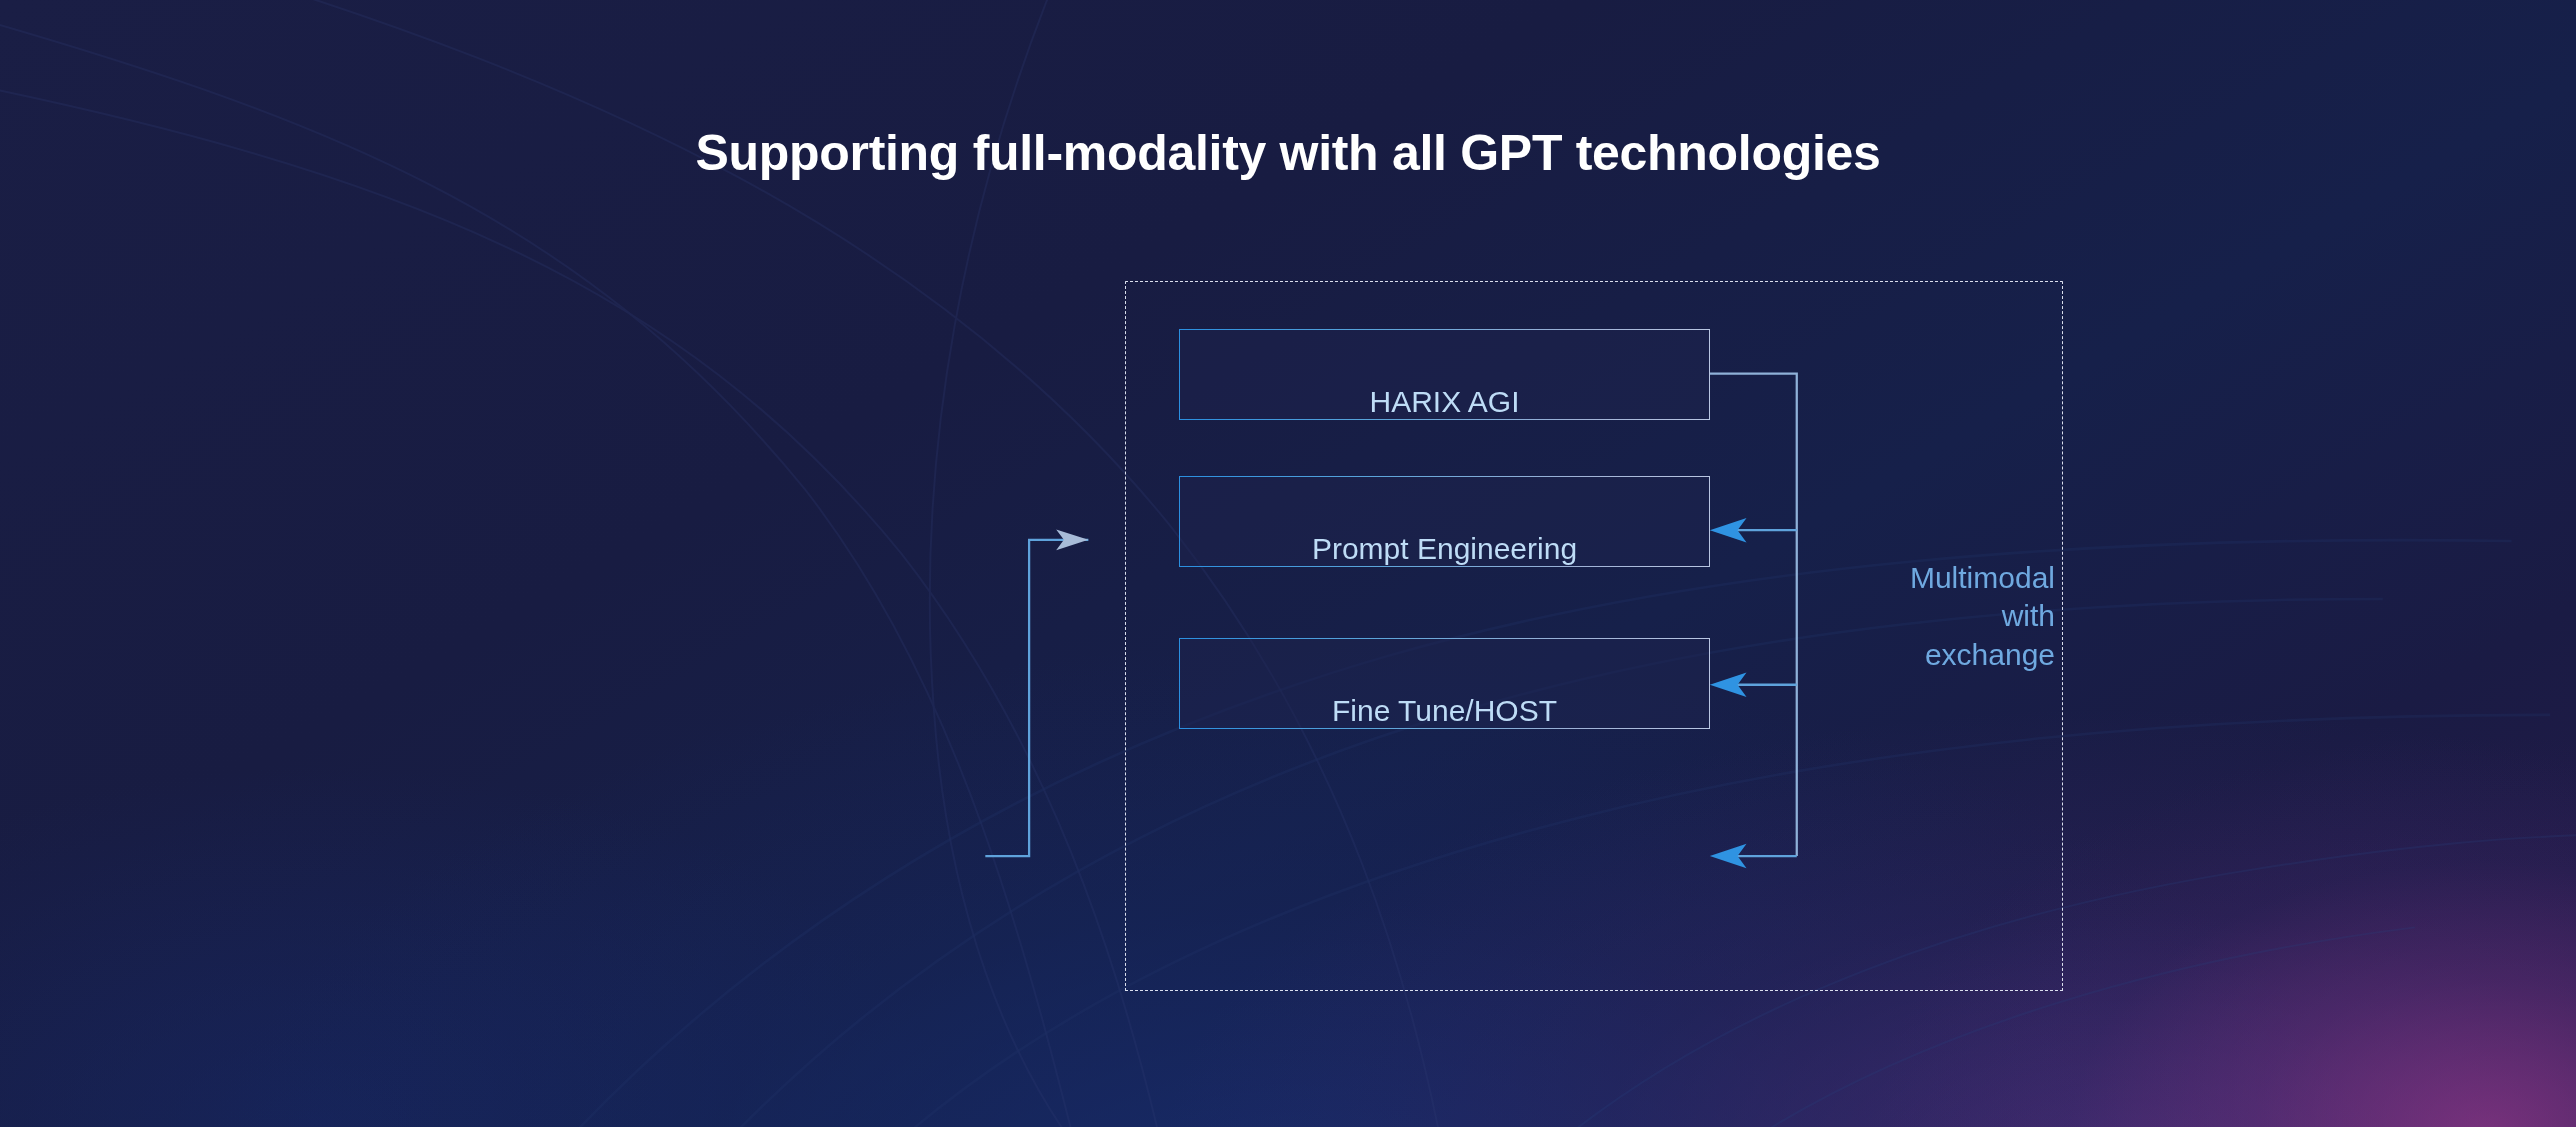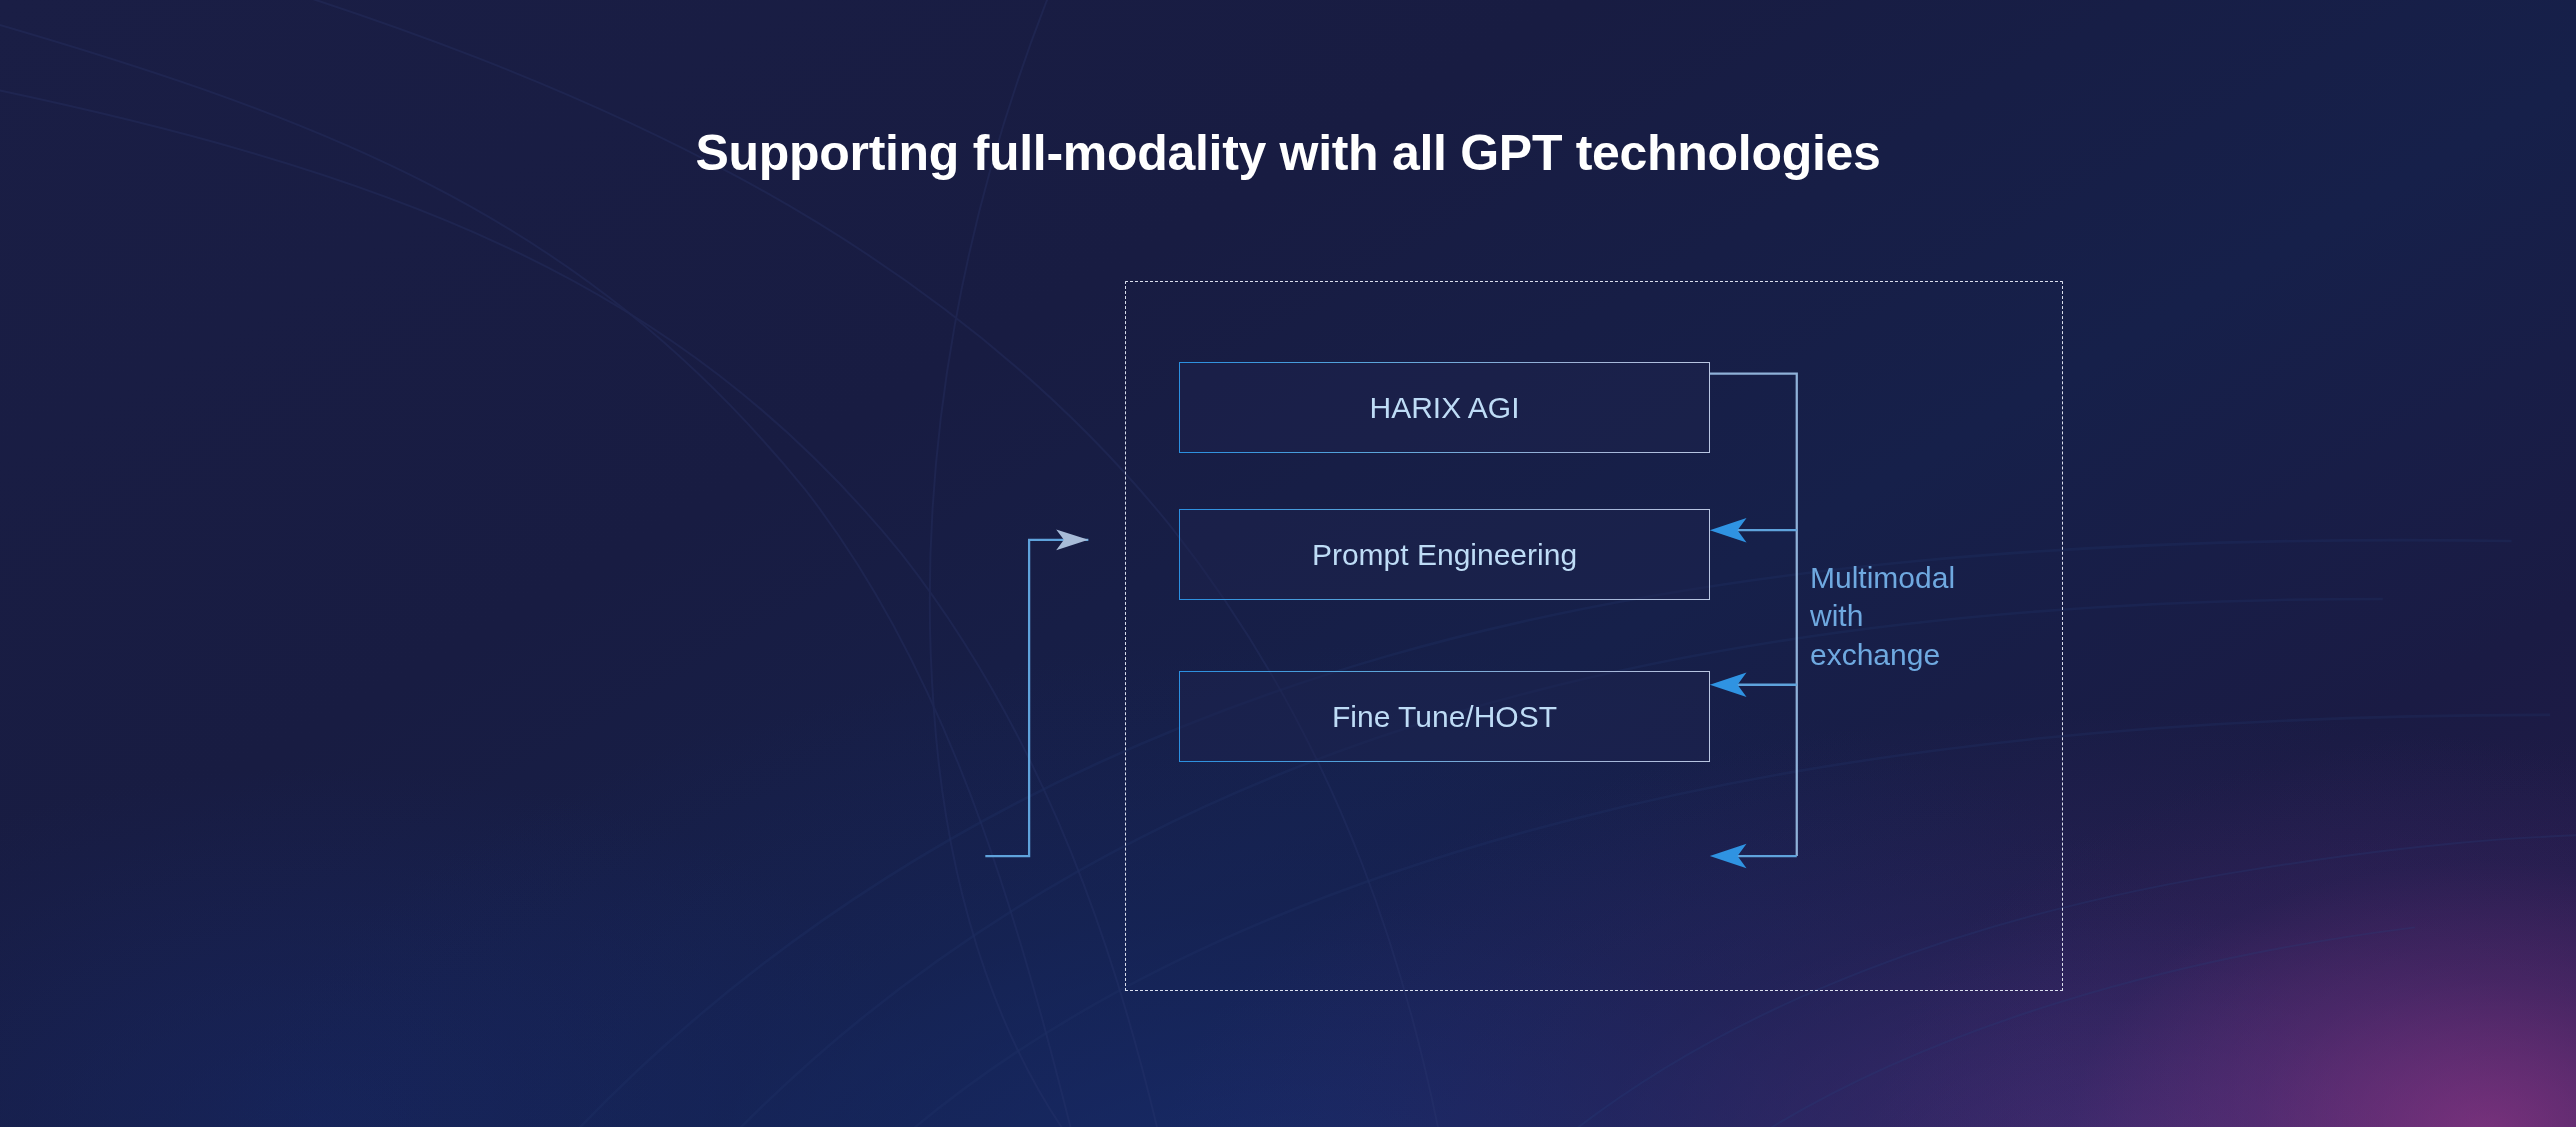--- a/index.html
+++ b/index.html
@@ -44,45 +44,44 @@
     width:938px; height:710px;
     border:1.9px dashed rgba(236,240,252,0.92);
     border-radius:0.6px;
   }
 
   
   .node {
     position:absolute;
     background:rgba(30,35,78,0.42);
     display:flex;
-    align-items:center;
+    align-items:flex-end;
     justify-content:center;
     text-align:center;
     border:1.6px solid;
     border-image: linear-gradient(90deg, #2a8fe0 0%, #58a4da 35%, #9fb2d6 75%, #b9c6e2 100%) 1;
-    margin-top: 33px;
   }
   .node-label { font-size:30px; line-height:1.18; }
 
   #node-harix   { left:1179px; top:329px;  width:531px; height:91px; }
   #node-prompt  { left:1179px; top:476px;  width:531px; height:91px; }
   #node-finetune{ left:1179px; top:638px;  width:531px; height:91px; }
   #node-robot   { left:1179px; top:789px; width:531px; height:134px; }
   #node-thirdparty { left:560px; top:789px; width:425px; height:134px; }
 
   .txt-light  { color:#cfe3f7; }
   .txt-blue   { color:#74b2e8; }
   .txt-pale   { color:#bedcf6; }
 
   
   #multimodal-caption {
     position:absolute;
     left:1810px; top:559px;
     width:245px;
-    text-align:left;
+    text-align:right;
     color:#6fa9e0;
     font-size:30px;
     line-height:1.28;
   }
 
   
   #connectors {
     position:absolute; left:0; top:0;
     width:2576px; height:1128px;
     pointer-events:none;

